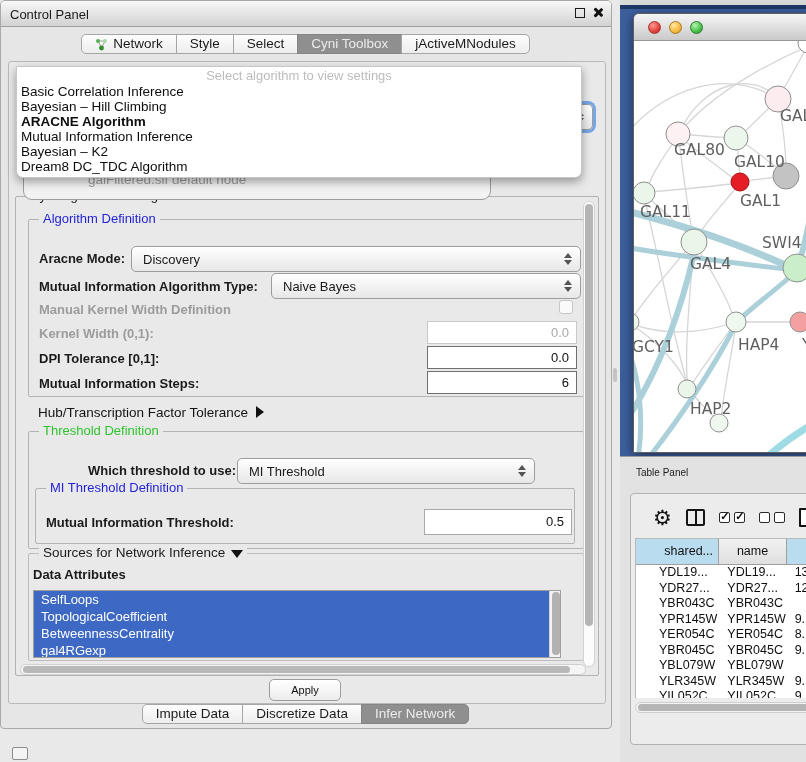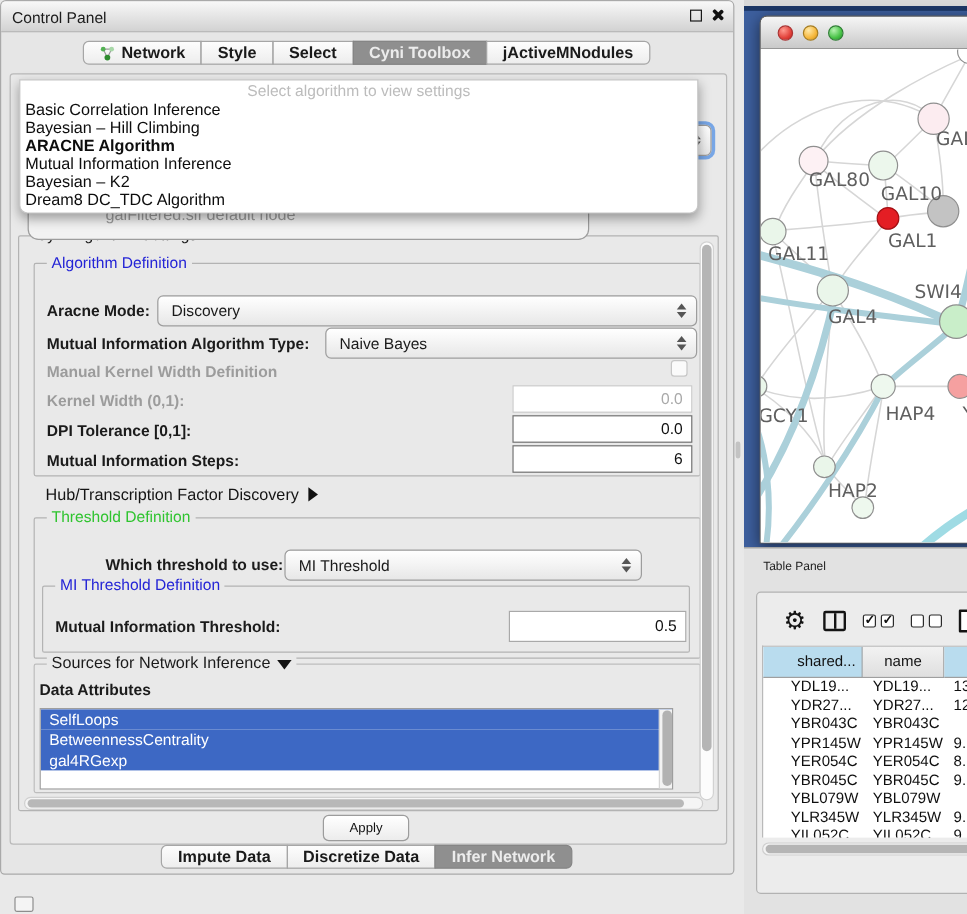--- a/index.html
+++ b/index.html
@@ -16,21 +16,21 @@
   .float-ico { width:10px; height:10px; border:1.6px solid #1a1a1a; background:transparent; }
   .close-ico { position:relative; width:11px; height:11px; }
   .close-ico::before,.close-ico::after { content:""; position:absolute; left:4.5px; top:0;
     width:2.6px; height:11px; background:#111; border-radius:1px; }
   .close-ico::before { transform:rotate(45deg); } .close-ico::after { transform:rotate(-45deg); }
 
   
   .cp-tabs { position:absolute; left:0; right:0; top:33px; display:flex; justify-content:center; }
   .tab { height:20px; line-height:22px; padding:0 13px; font-size:13.5px; color:#1a1a1a;
     background:linear-gradient(#fdfdfd,#ededed); border:1px solid #a6a6a6; margin-left:-1px;
-    display:flex; align-items:center; gap:5px;font-weight:bold; }
+    display:flex; align-items:center; gap:5px; }
   .tab:first-child { border-radius:5px 0 0 5px; }
   .tab:last-child { border-radius:0 5px 5px 0; }
   .tab.sel { background:#8f8f8f; color:#ececec; border-color:#858585; }
 
   .cp-body { position:absolute; left:7px; top:60px; width:598px; height:643px;
     border:1px solid #b9b9b9; border-radius:3px; background:#e9e9e9; }
 
   
   .combo { position:absolute; border:1px solid #9d9d9d; border-radius:5px;
     background:linear-gradient(#ffffff,#e7e7e7); font-size:13px; color:#1a1a1a; }
@@ -249,21 +249,21 @@
           <div class="field dis" style="left:398px; top:101px; width:150px; height:23px; line-height:21px;">0.0</div>
 
           <span class="lbl" style="left:10px; top:131px;">DPI Tolerance [0,1]:</span>
           <div class="field" style="left:398px; top:126px; width:150px; height:23px; line-height:21px;">0.0</div>
 
           <span class="lbl" style="left:10px; top:156px;">Mutual Information Steps:</span>
           <div class="field" style="left:398px; top:151px; width:150px; height:23px; line-height:21px;">6</div>
         </div>
 
         <div style="position:absolute; left:22px; top:208px; font-size:13.5px; color:#141414;">
-          <span>Hub/Transcription Factor Discovery</span><span class="tri-right"></span>
+          <span>Hub/Transcription Factor Tolerance</span><span class="tri-right"></span>
         </div>
 
         <div class="fieldset thresh-fs">
           <span class="legend green">Threshold Definition</span>
 
           <span class="lbl" style="left:59px; top:31px;">Which threshold to use:</span>
           <div class="combo" style="left:208px; top:26px; width:298px; height:26px;">
             <span class="val">MI Threshold</span>
             <span class="spin">
                 <i class="up"></i>
@@ -279,20 +279,21 @@
         </div>
 
         <div class="fieldset sources-fs">
           <span class="legend" style="font-size:13.5px;">
             <span>Sources for Network Inference</span><span class="tri-down"></span>
           </span>
           <span class="lbl" style="left:4px; top:13px;">Data Attributes</span>
           <div class="attr-list">
             <div>
                 <div class="attr-item">SelfLoops</div>
+                <div class="attr-item">TopologicalCoefficient</div>
                 <div class="attr-item">BetweennessCentrality</div>
                 <div class="attr-item">gal4RGexp</div>
               </div>
             <div class="list-vscroll">
                 <div class="thumb"></div>
               </div>
           </div>
         </div>
 
         <div class="hscroll">

